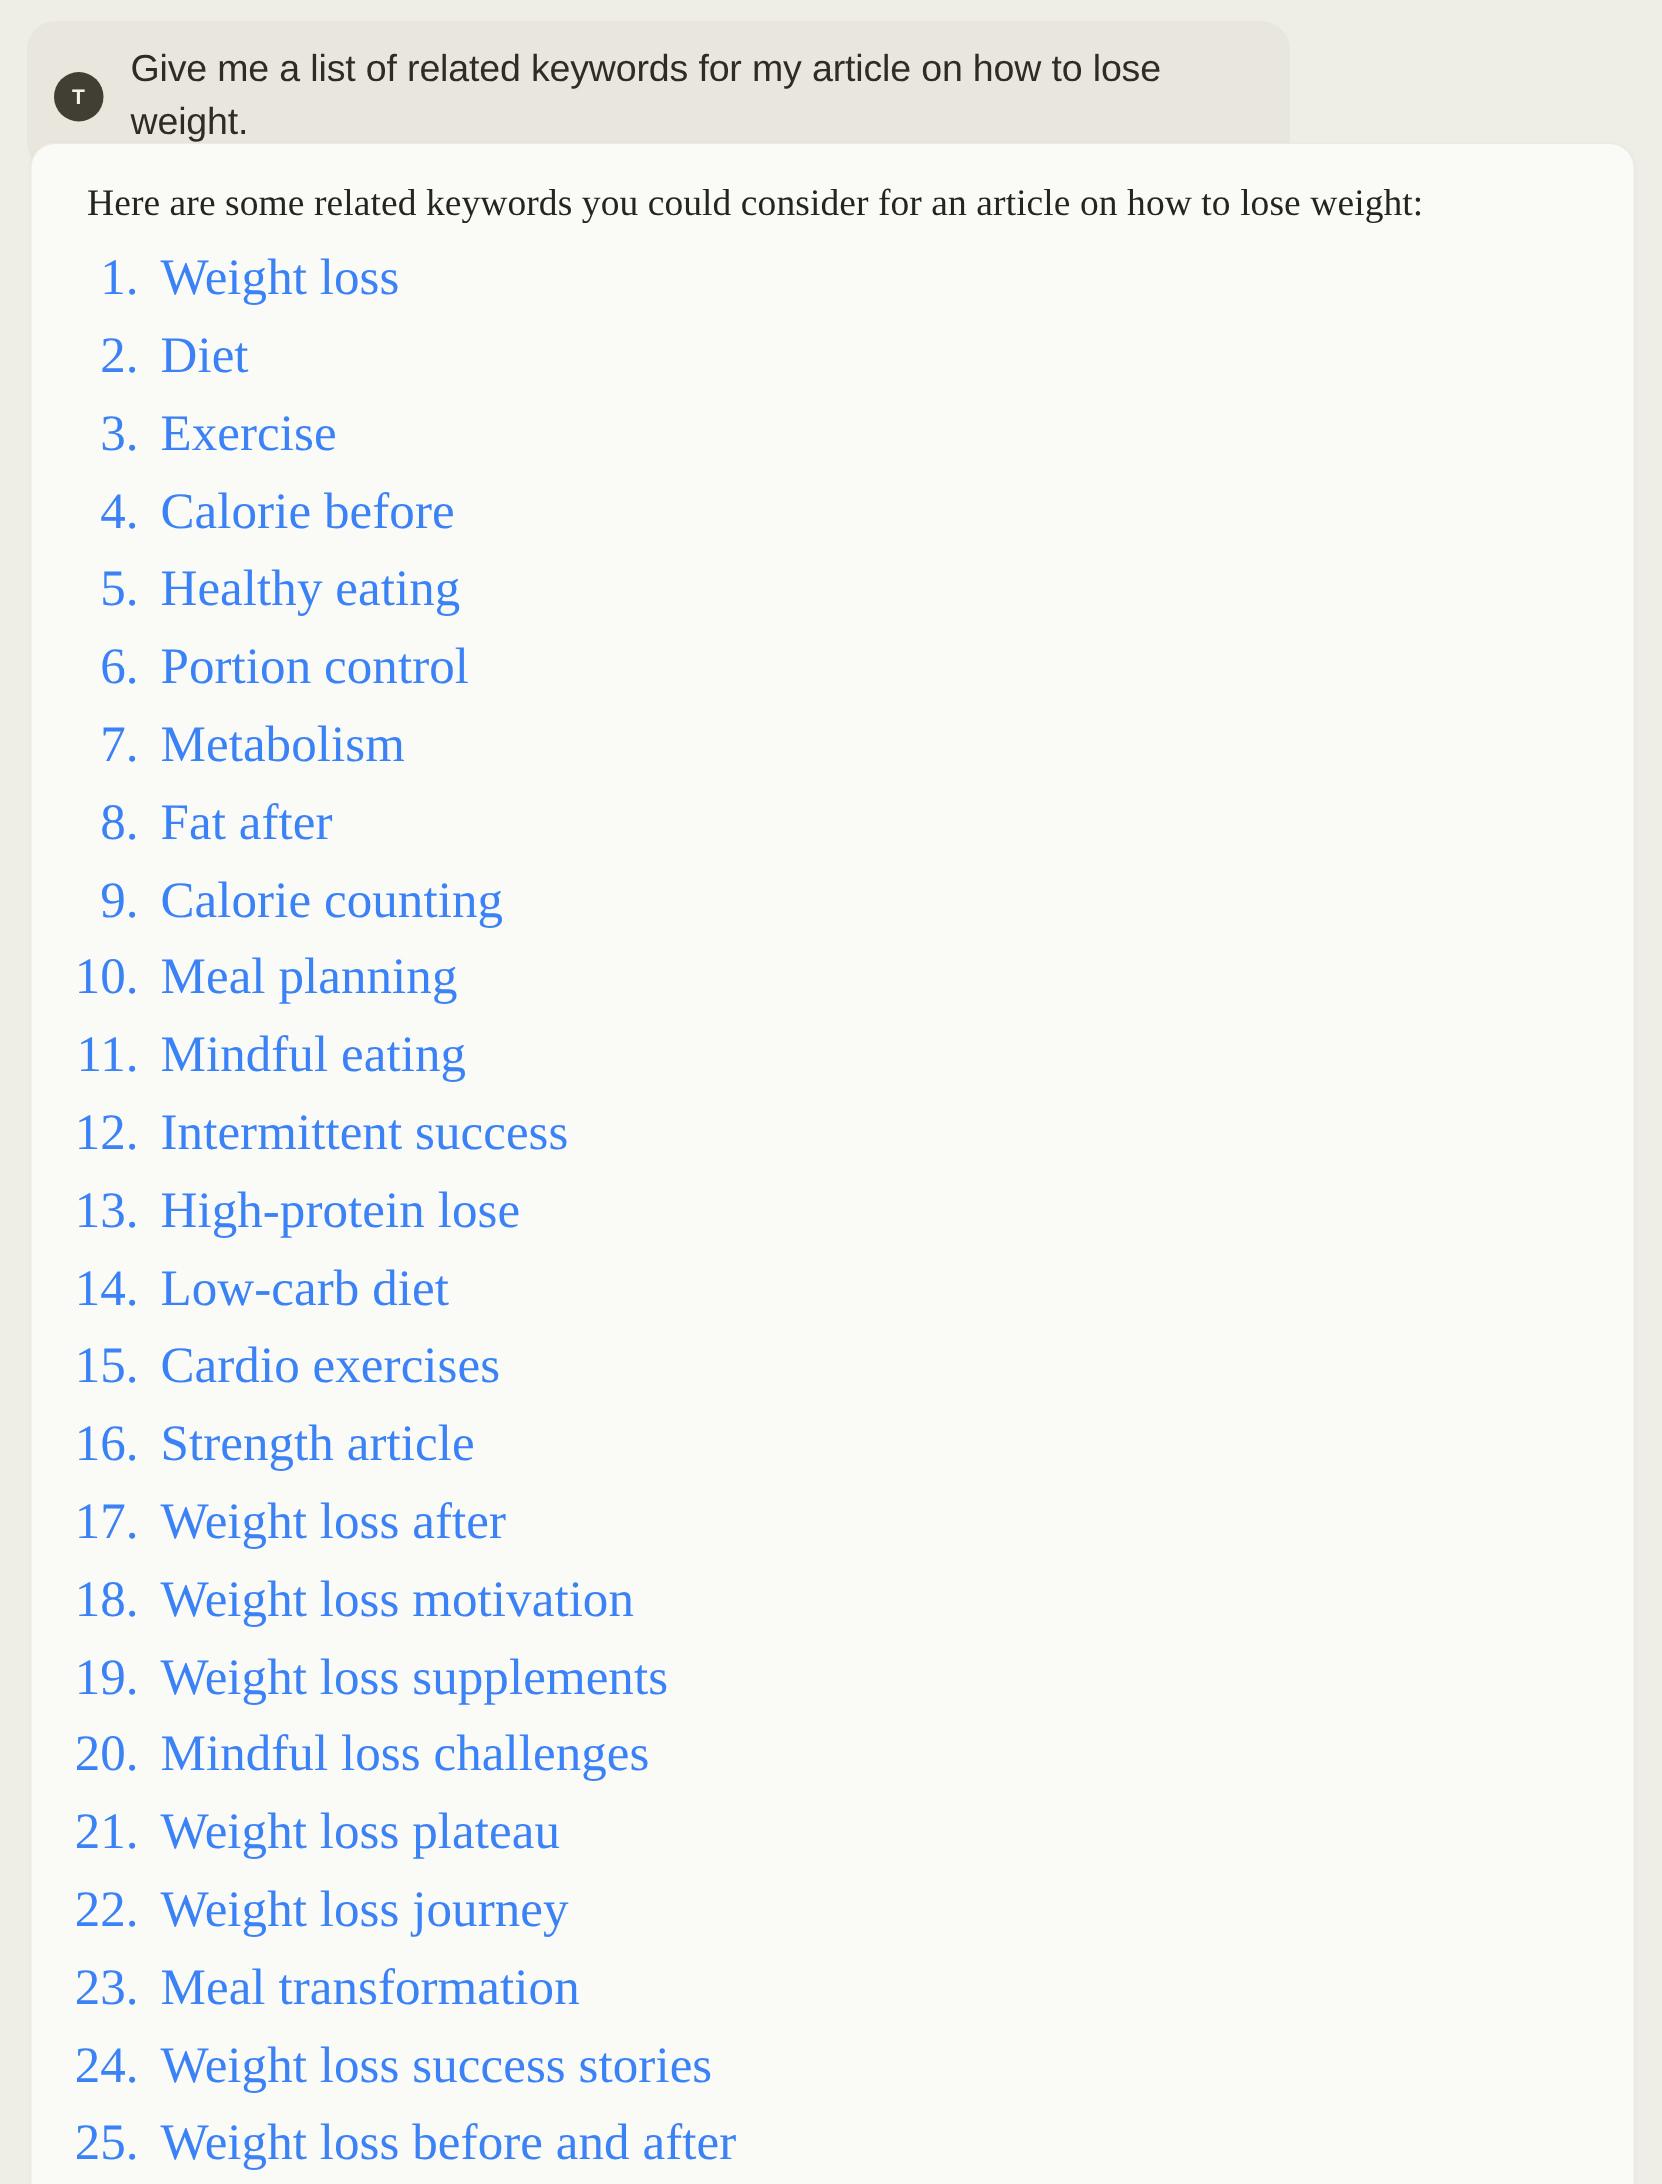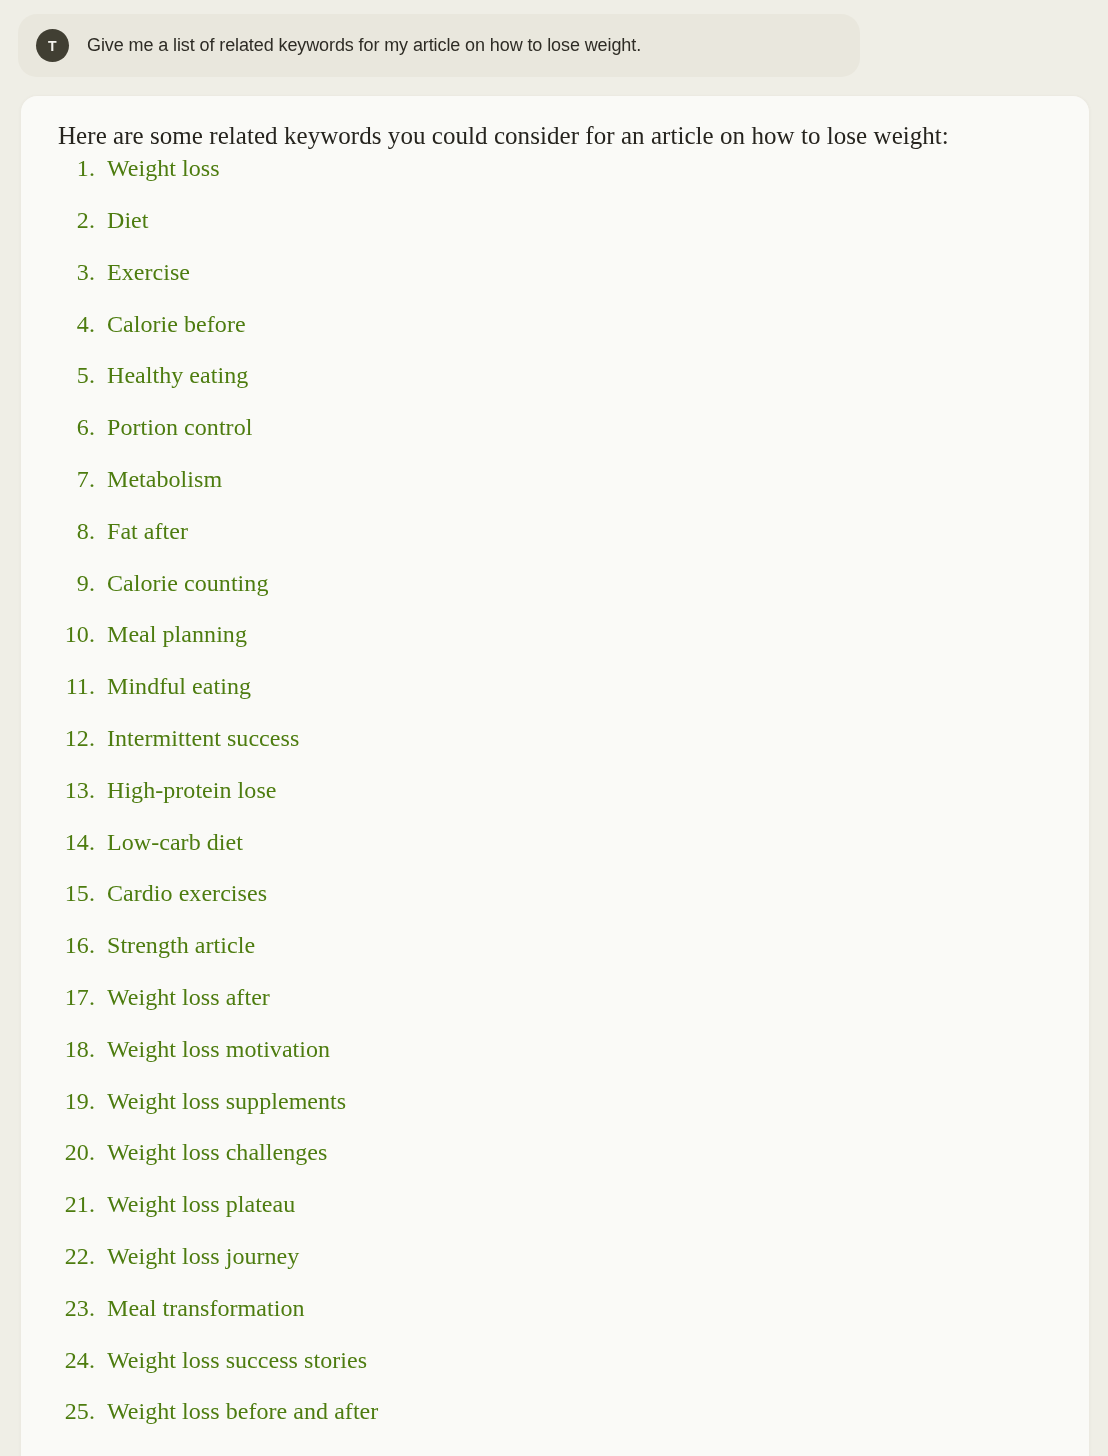--- a/index.html
+++ b/index.html
@@ -53,21 +53,21 @@
     justify-content: center;
     font-family: "Liberation Sans", sans-serif;
     font-size: 14px;
     font-weight: 700;
     letter-spacing: 0.3px;
     line-height: 1;
     user-select: none;
   }
   .user-text {
     font-family: "Liberation Sans", sans-serif;
-    font-size: 18px;
+    font-size: 25px;
     line-height: 1.4;
     color: #2e2c25;
     letter-spacing: -0.1px;
   }
 
   
   .assistant-card {
     position: absolute;
     left: 20px;
     top: 95px;
@@ -83,36 +83,36 @@
   }
 
   .assistant-body {
     font-family: "Liberation Serif", "DejaVu Serif", serif;
     color: #26241e;
   }
 
   .intro-paragraph {
     font-size: 25px;
     line-height: 1.45;
-    margin: 0 0 0 0;
+    margin: 0 0 12px 0;
     padding-left: 19px;
     color: #26241e;
     letter-spacing: 0.05px;
   }
 
   ol.keyword-list {
     margin: 0;
     padding: 0 0 0 62px;
     list-style-position: outside;
     list-style-type: decimal;
   }
   ol.keyword-list li {
-    font-size: 24px;
+    font-size: 34px;
     line-height: 1.2;
-    color: #4d7c0f;
+    color: #3b82f6;
     margin: 0 0 0 0;
     padding: 0 0 0 6px;
     height: 51.8px;
     letter-spacing: 0.05px;
   }
   ol.keyword-list li .item-text {
     display: inline;
   }
 </style>
 </head>
@@ -143,21 +143,21 @@
           <li><span class="item-text">Meal planning</span></li>
           <li><span class="item-text">Mindful eating</span></li>
           <li><span class="item-text">Intermittent success</span></li>
           <li><span class="item-text">High-protein lose</span></li>
           <li><span class="item-text">Low-carb diet</span></li>
           <li><span class="item-text">Cardio exercises</span></li>
           <li><span class="item-text">Strength article</span></li>
           <li><span class="item-text">Weight loss after</span></li>
           <li><span class="item-text">Weight loss motivation</span></li>
           <li><span class="item-text">Weight loss supplements</span></li>
-          <li><span class="item-text">Weight loss challenges</span></li>
+          <li><span class="item-text">Mindful loss challenges</span></li>
           <li><span class="item-text">Weight loss plateau</span></li>
           <li><span class="item-text">Weight loss journey</span></li>
           <li><span class="item-text">Meal transformation</span></li>
           <li><span class="item-text">Weight loss success stories</span></li>
           <li><span class="item-text">Weight loss before and after</span></li>
         </ol>
     </div>
   </div>
 
 </div>

